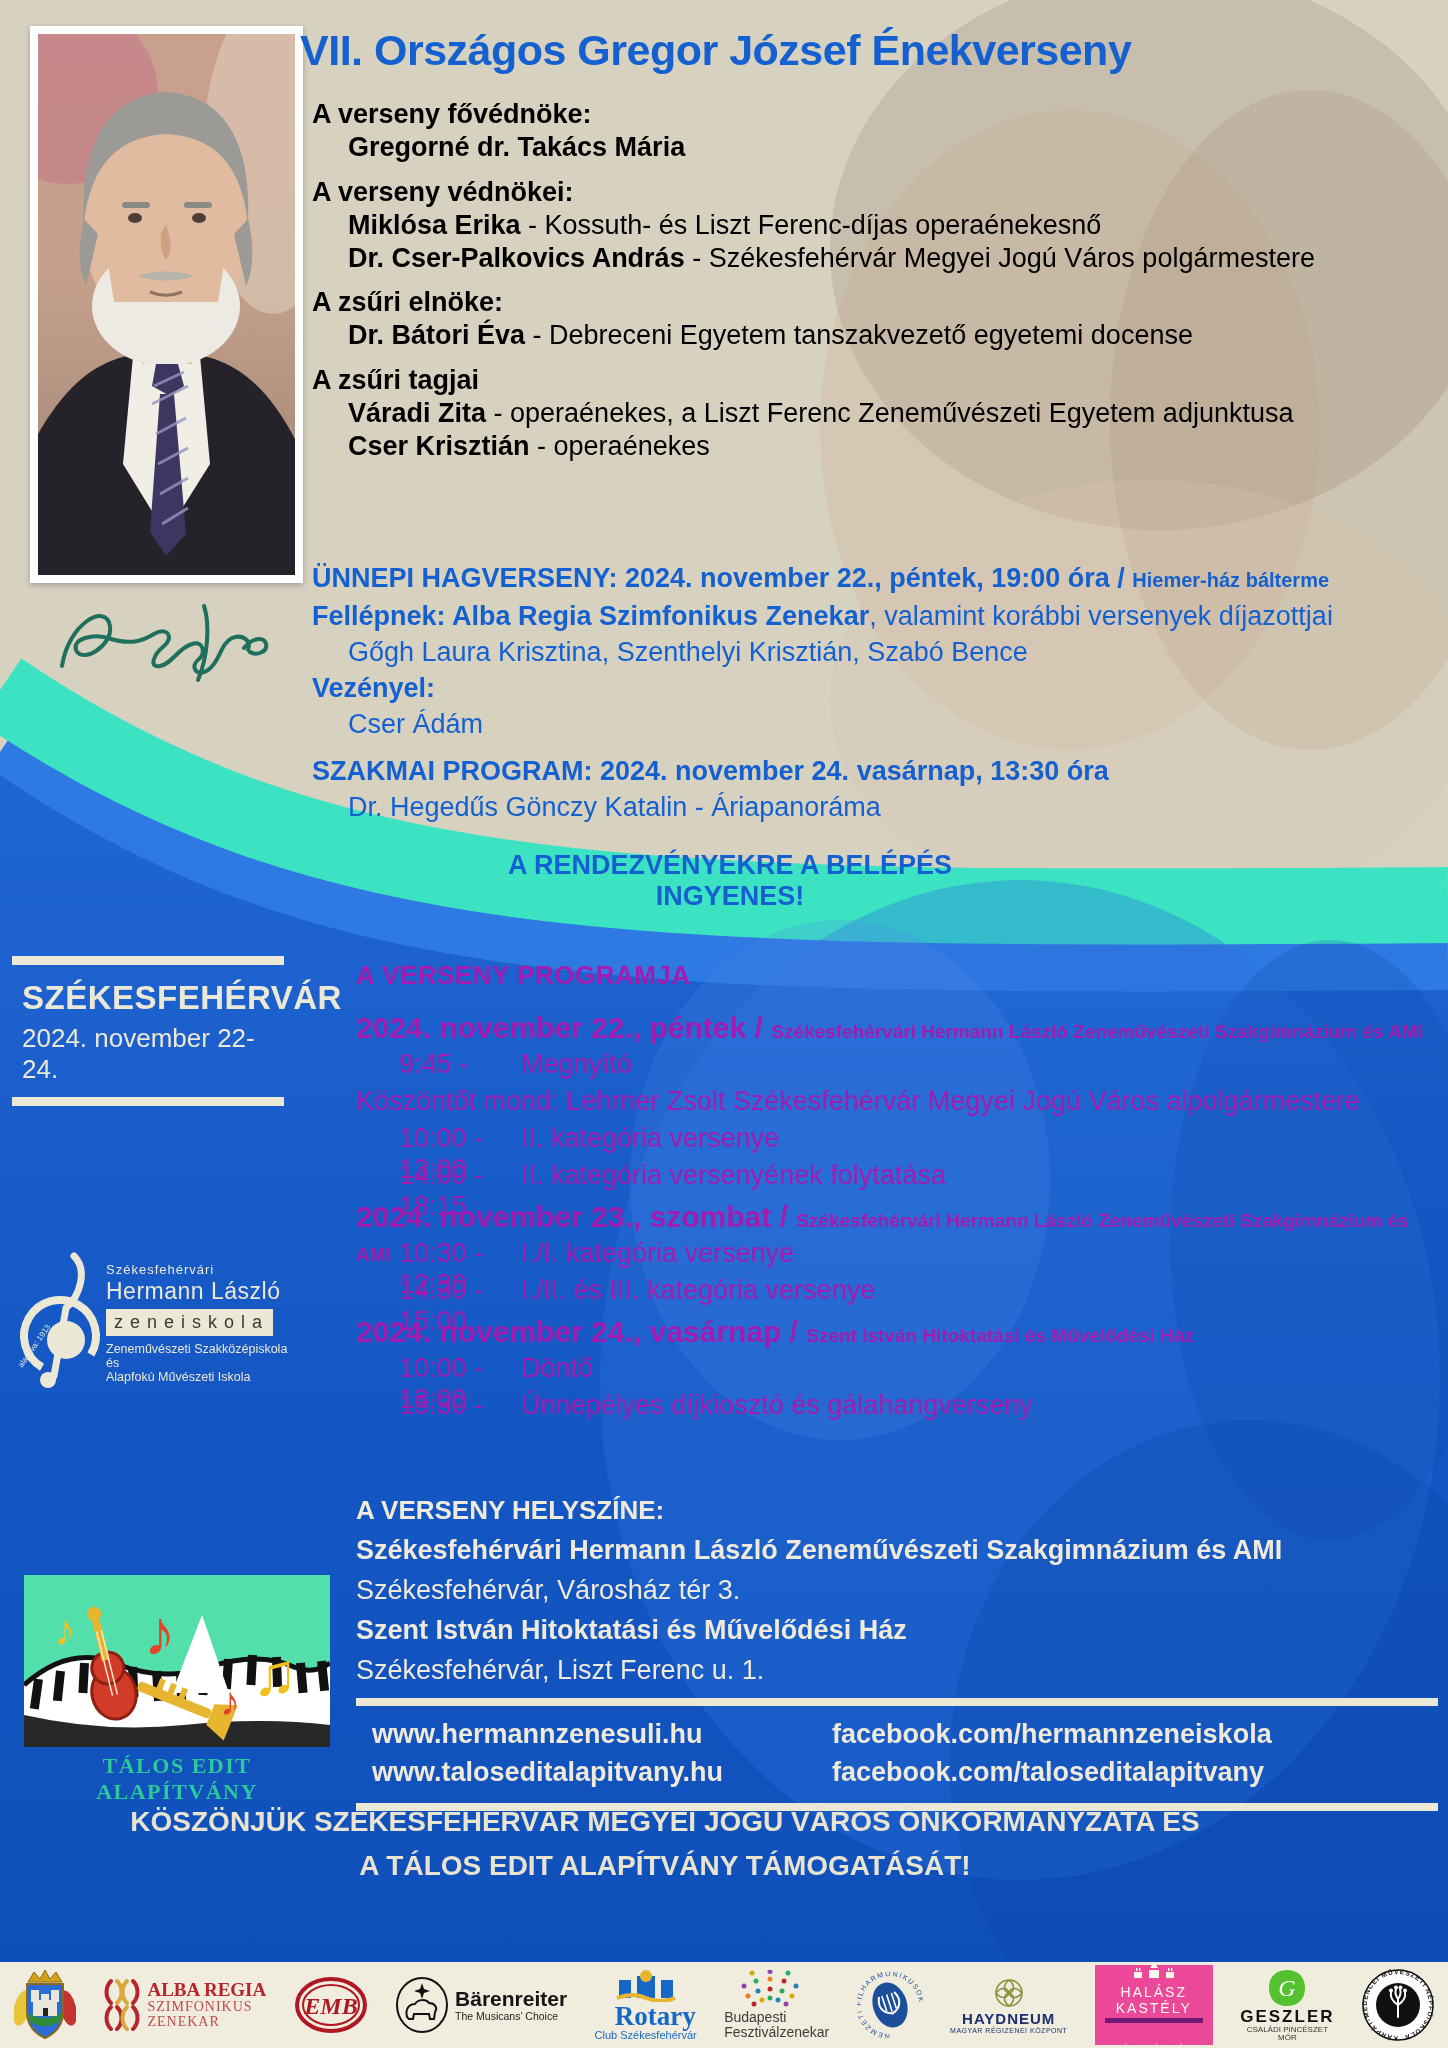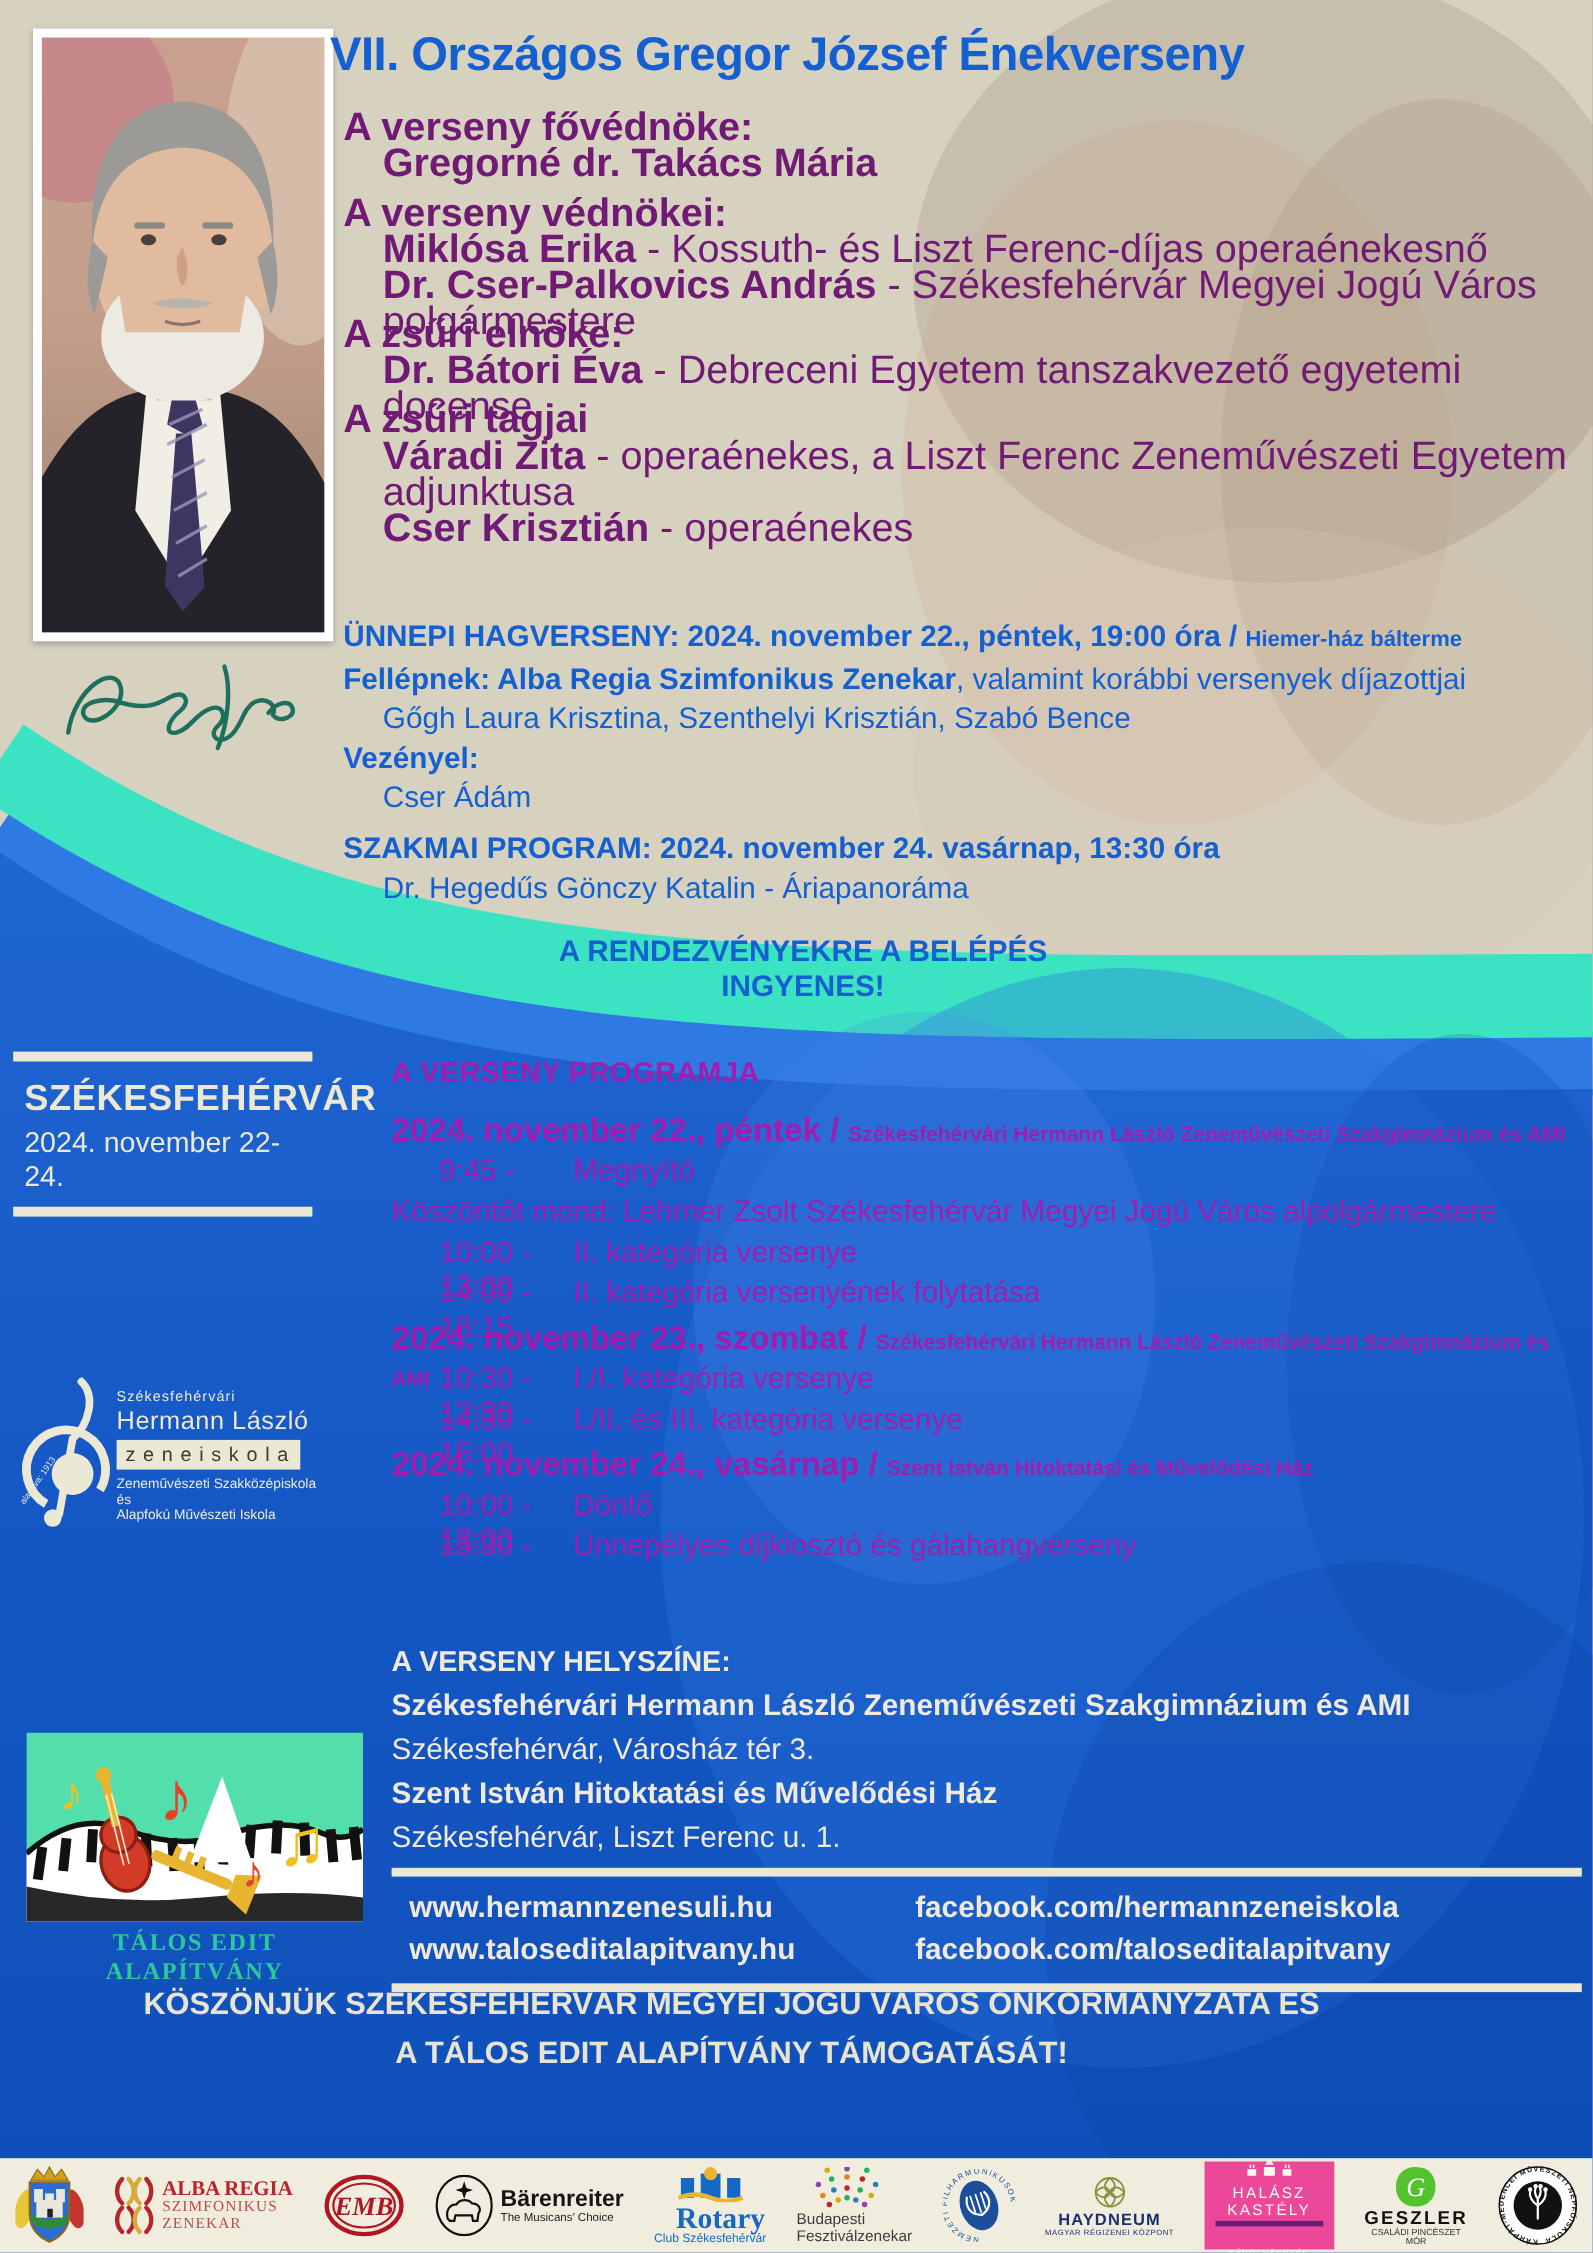--- a/index.html
+++ b/index.html
@@ -9,21 +9,21 @@
   }
   .bg{position:absolute;left:0;top:0;width:1448px;height:2048px;}
   
   .photo{position:absolute;left:30px;top:26px;width:273px;height:557px;background:#fff;
          padding:8px;box-sizing:border-box;box-shadow:0 2px 6px rgba(0,0,0,.25);}
   .photo svg{width:100%;height:100%;display:block;}
   .signature{position:absolute;left:48px;top:588px;width:230px;height:100px;}
   
   .title{position:absolute;left:300px;top:26px;width:1145px;margin:0;text-align:left;
          font-size:43px;font-weight:bold;color:#1560d0;letter-spacing:-0.5px;}
-  .blue-txt{color:#701a75;font-size:36px;line-height:33px;}
+  .blue-txt{color:#000000;font-size:27px;line-height:33px;}
   .sec{position:absolute;left:312px;width:1128px;}
   .entry{padding-left:36px;}
   .b{font-weight:bold;}
   .desc{white-space:pre-wrap;}
   .gala,.szakmai{position:absolute;left:312px;width:1128px;color:#1560d0;font-size:27px;line-height:36px;}
   .sm{font-size:20px;}
   .free-entry{position:absolute;left:440px;top:850px;width:580px;text-align:center;
               color:#1560d0;font-size:27px;font-weight:bold;}
   
   .city-badge{position:absolute;left:12px;top:956px;width:262px;

